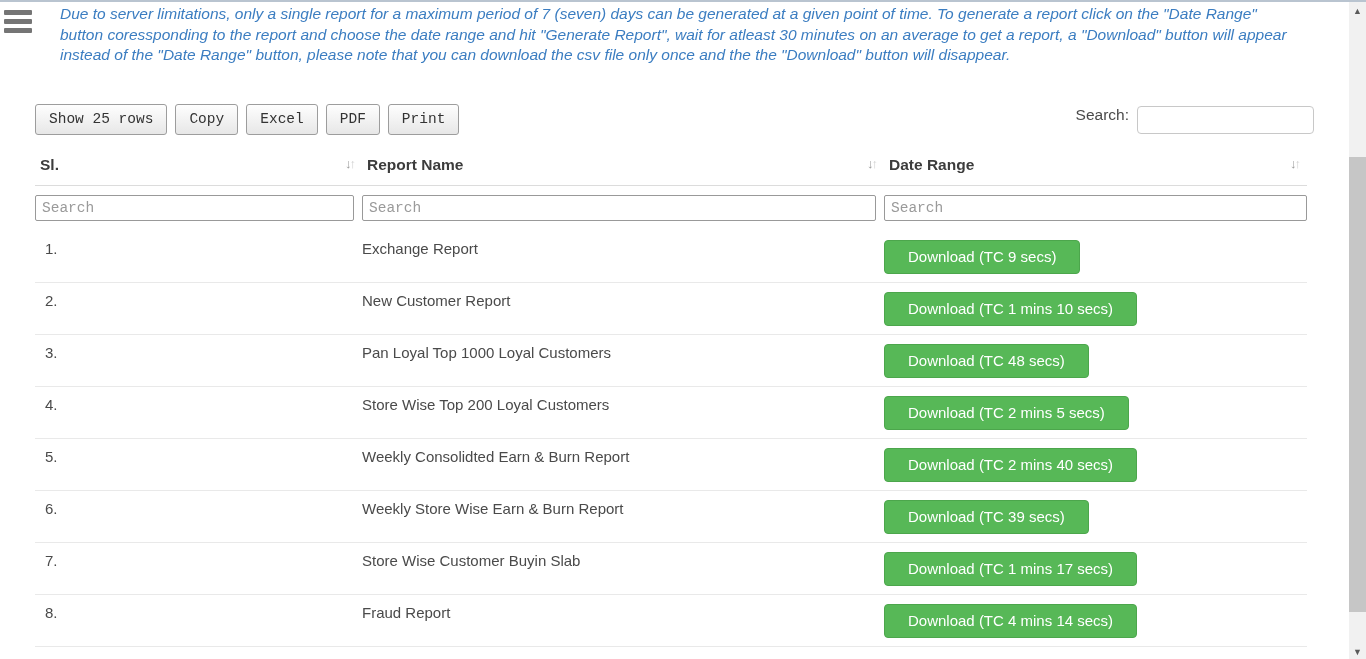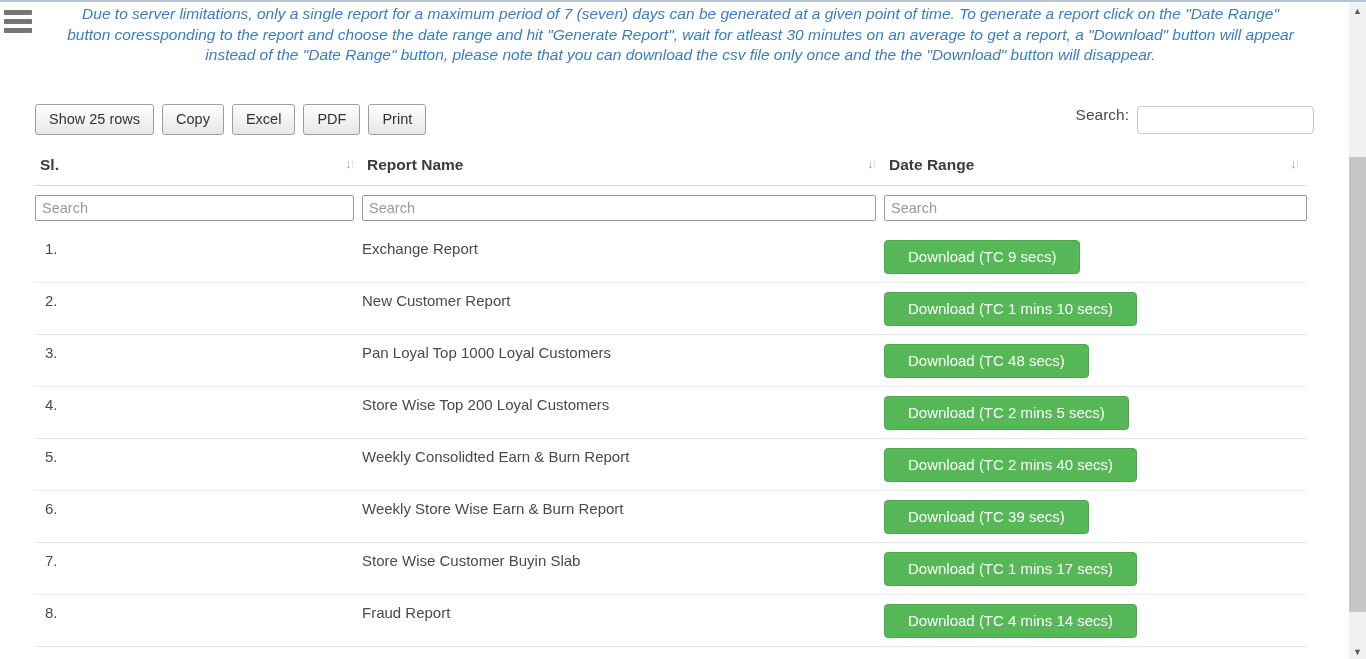--- a/index.html
+++ b/index.html
@@ -9,28 +9,28 @@
     border-top:2px solid #b9c4d0;box-sizing:border-box;position:relative;
   }
   .content{width:1349px;height:657px;position:relative;}
 
   
   .hamburger{position:absolute;top:6px;left:4px;width:28px;cursor:pointer;}
   .hamburger .bar{height:5px;background:#757575;margin-bottom:4px;border-radius:1px;}
 
   
   .notice{
-    margin:2px 48px 0 60px;text-align:center;font-style:italic;
+    margin:2px 48px 0 60px;font-style:italic;
     color:var(--notice-blue,#3b7dc1);font-size:15.5px;line-height:20.5px;
   }
 
   
   .toolbar{display:flex;align-items:center;margin:38px 35px 0 35px;height:32px;}
   .tbtn{
-    font-family:Liberation Sans, sans-serif;font-size:14.5px;color:#333;
+    font-family:Liberation Mono, monospace;font-size:14.5px;color:#333;
     background:linear-gradient(to bottom,#fefefe,#e7e7e7);
     border:1px solid #9d9d9d;border-radius:3px;
     padding:6px 13px;margin-right:8px;cursor:pointer;line-height:17px;
   }
   .searchbox{margin-left:auto;display:flex;align-items:flex-start;}
   .searchbox label{font-size:15.5px;color:#4a4a4a;}
   .searchbox input{
     width:163px;height:26px;margin-left:8px;border:1px solid #c8c8c8;
     border-radius:4px;padding:0 6px;font-size:14px;color:#444;font-family:inherit;
   }
@@ -43,21 +43,21 @@
     position:relative;font-weight:bold;font-size:15.5px;color:#3c3c3c;
     padding-left:5px;padding-right:30px;cursor:pointer;
   }
   .sort{position:absolute;right:8px;top:0px;font-size:13px;font-weight:bold;letter-spacing:-2px;}
   .sort .s-down{color:#9a9a9a;}
   .sort .s-up{color:#cfcfcf;}
 
   .searchrow{padding:9px 0 10px;}
   .searchrow .cell input{
     height:24px;border:1px solid #999;border-radius:2px;padding:0 6px;
-    font-size:14.5px;color:#444;font-family:Liberation Sans, sans-serif;width:calc(100% - 22px);
+    font-size:14.5px;color:#444;font-family:Liberation Mono, monospace;width:calc(100% - 22px);
     box-sizing:content-box;
   }
   .searchrow .cell:last-child input{width:calc(100% - 14px);}
   .searchrow .cell input::placeholder{color:#9a9a9a;opacity:1;}
 
   .trow{border-bottom:1px solid #e9e9e9;padding:9px 0 8px;min-height:33px;}
   .td{font-size:15px;color:#4a4a4a;}
   .td.sl{padding-left:10px;}
   .btn-green{
     background:var(--green,#57b857);border:1px solid #4ca64c;color:#fff;

